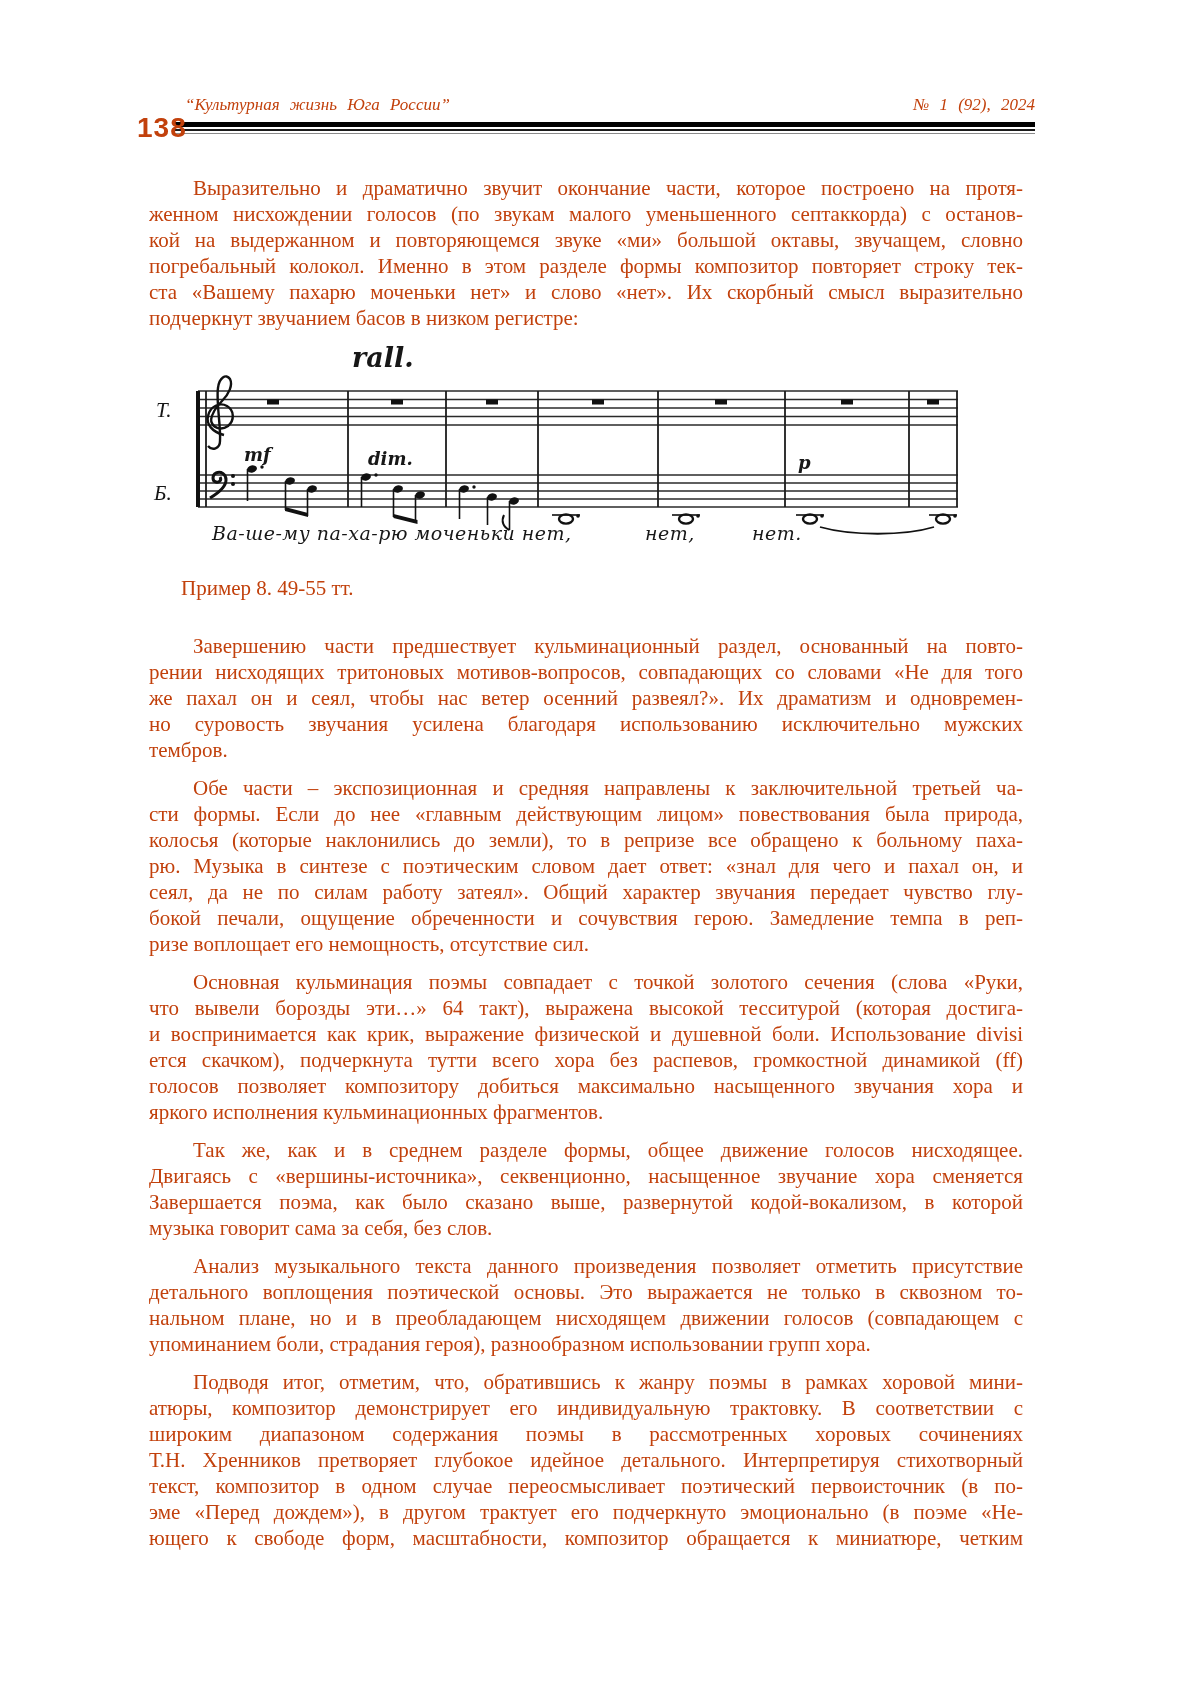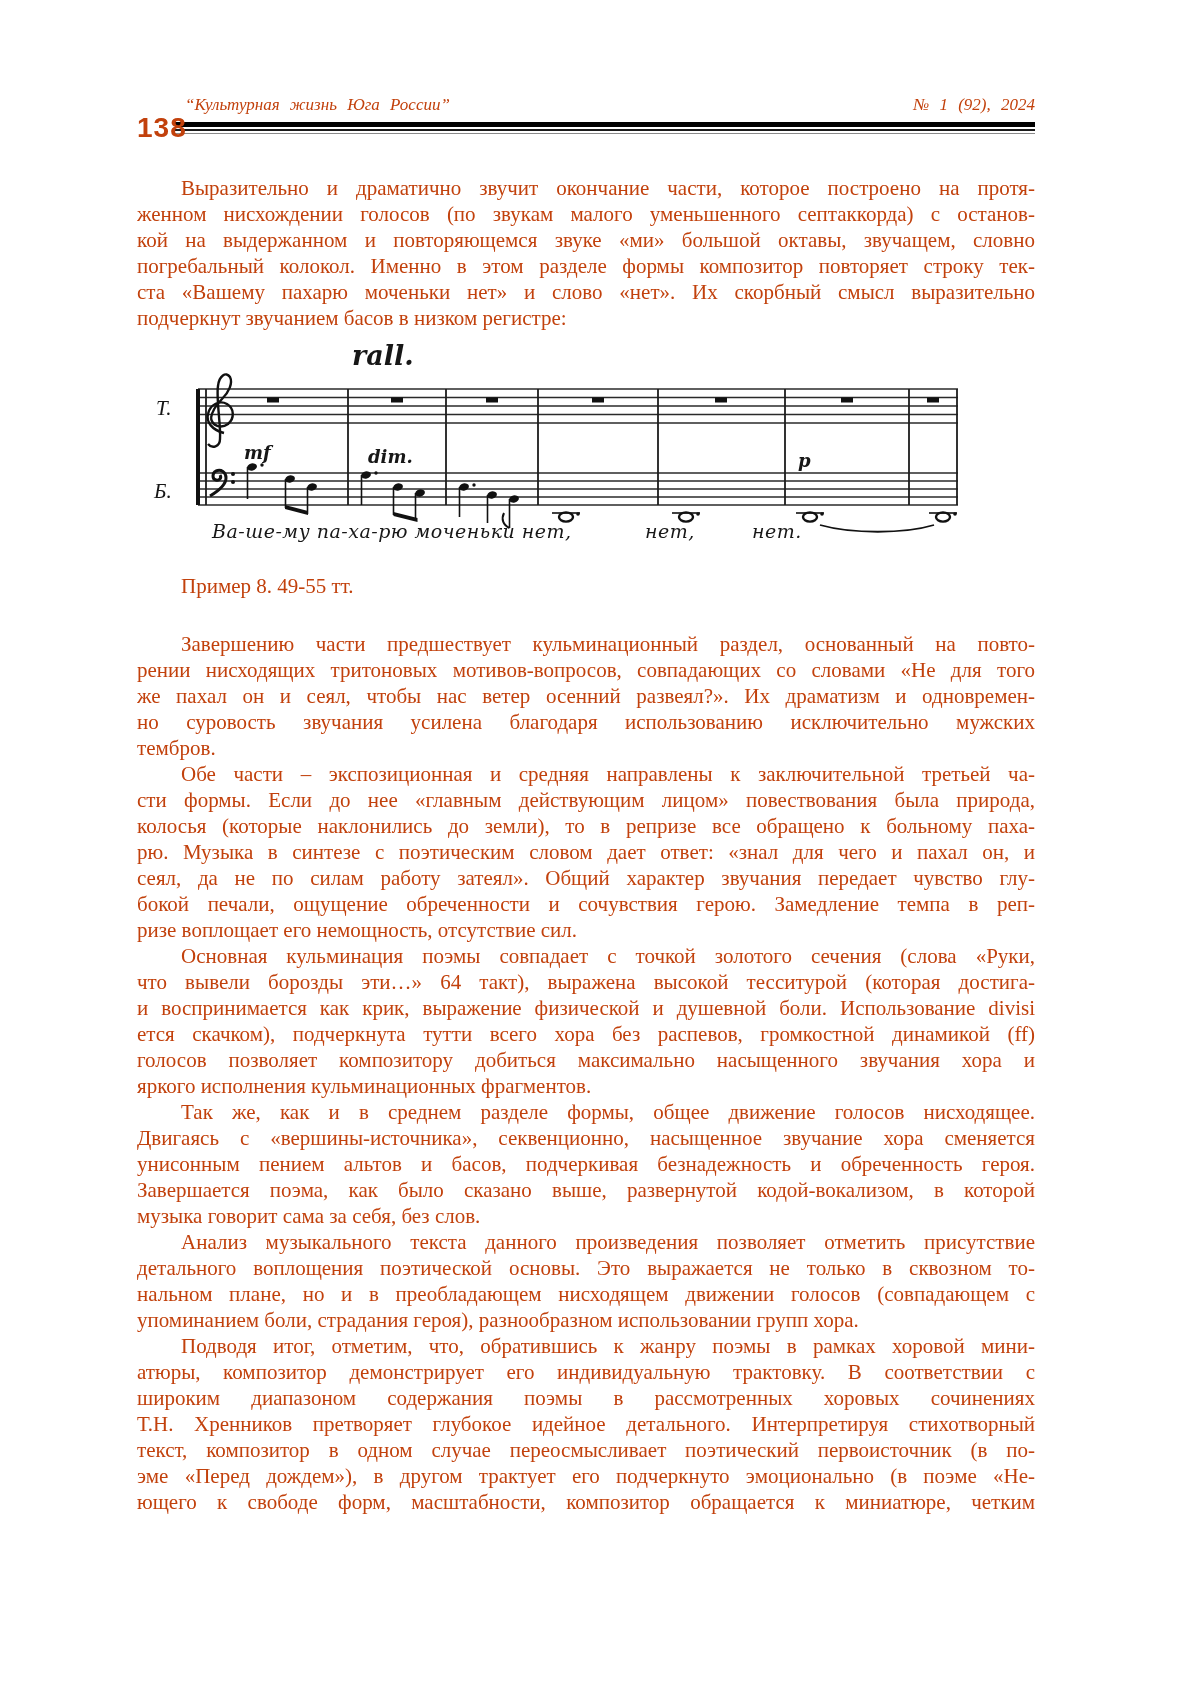--- a/index.html
+++ b/index.html
@@ -26,21 +26,21 @@
   .page-number{
     position:absolute;left:0;top:20px;
     font-family:"Liberation Sans", sans-serif;
     font-weight:700;font-size:28px;letter-spacing:1px;
   }
   
   .content{
     margin:41px 165px 0 137px;
     font-size:21px;line-height:26px;
   }
-  .para{margin:0;font-family:Liberation Serif, serif;}
+  .para{margin:12px;font-family:Liberation Serif, serif;}
   .line{
     text-align:justify;
     text-align-last:justify;
     white-space:nowrap;
     overflow:hidden;
   }
   .line.last{text-align-last:left;}
   .line.first{text-indent:44px;}
   .caption{ text-indent:44px; margin-top:16px;}
   .gap-before{margin-top:32px;}
@@ -224,21 +224,20 @@
           <div class="line first">Основная кульминация поэмы совпадает с точкой золотого сечения (слова «Руки,</div>
           <div class="line">что вывели борозды эти…» 64 такт), выражена высокой тесситурой (которая достига-</div>
           <div class="line">и воспринимается как крик, выражение физической и душевной боли. Использование divisi</div>
           <div class="line">ется скачком), подчеркнута тутти всего хора без распевов, громкостной динамикой (ff)</div>
           <div class="line">голосов позволяет композитору добиться максимально насыщенного звучания хора и</div>
           <div class="line last">яркого исполнения кульминационных фрагментов.</div>
         </div>
         <div class="para">
           <div class="line first">Так же, как и в среднем разделе формы, общее движение голосов нисходящее.</div>
           <div class="line">Двигаясь с «вершины-источника», секвенционно, насыщенное звучание хора сменяется</div>
-          <div class="line">унисонным пением альтов и басов, подчеркивая безнадежность и обреченность героя.</div>
           <div class="line">Завершается поэма, как было сказано выше, развернутой кодой-вокализом, в которой</div>
           <div class="line last">музыка говорит сама за себя, без слов.</div>
         </div>
         <div class="para">
           <div class="line first">Анализ музыкального текста данного произведения позволяет отметить присутствие</div>
           <div class="line">детального воплощения поэтической основы. Это выражается не только в сквозном то-</div>
           <div class="line">нальном плане, но и в преобладающем нисходящем движении голосов (совпадающем с</div>
           <div class="line last">упоминанием боли, страдания героя), разнообразном использовании групп хора.</div>
         </div>
         <div class="para">

